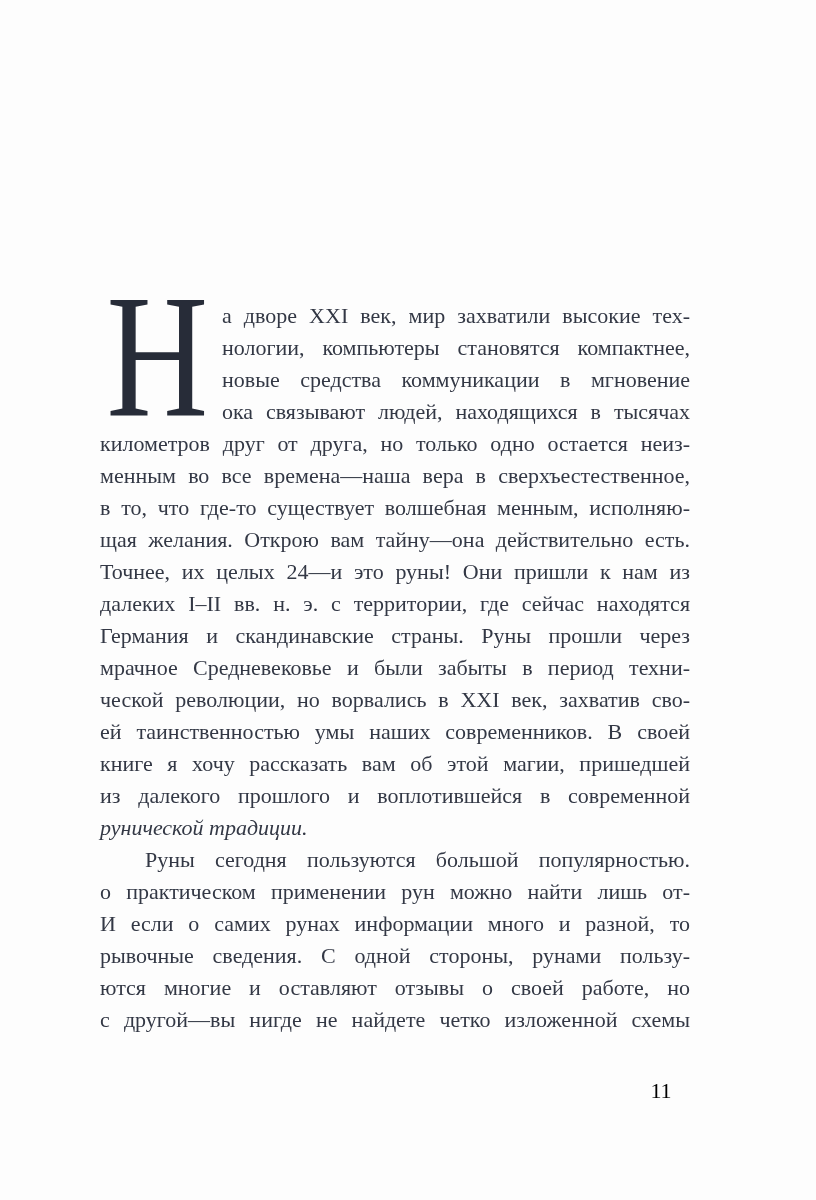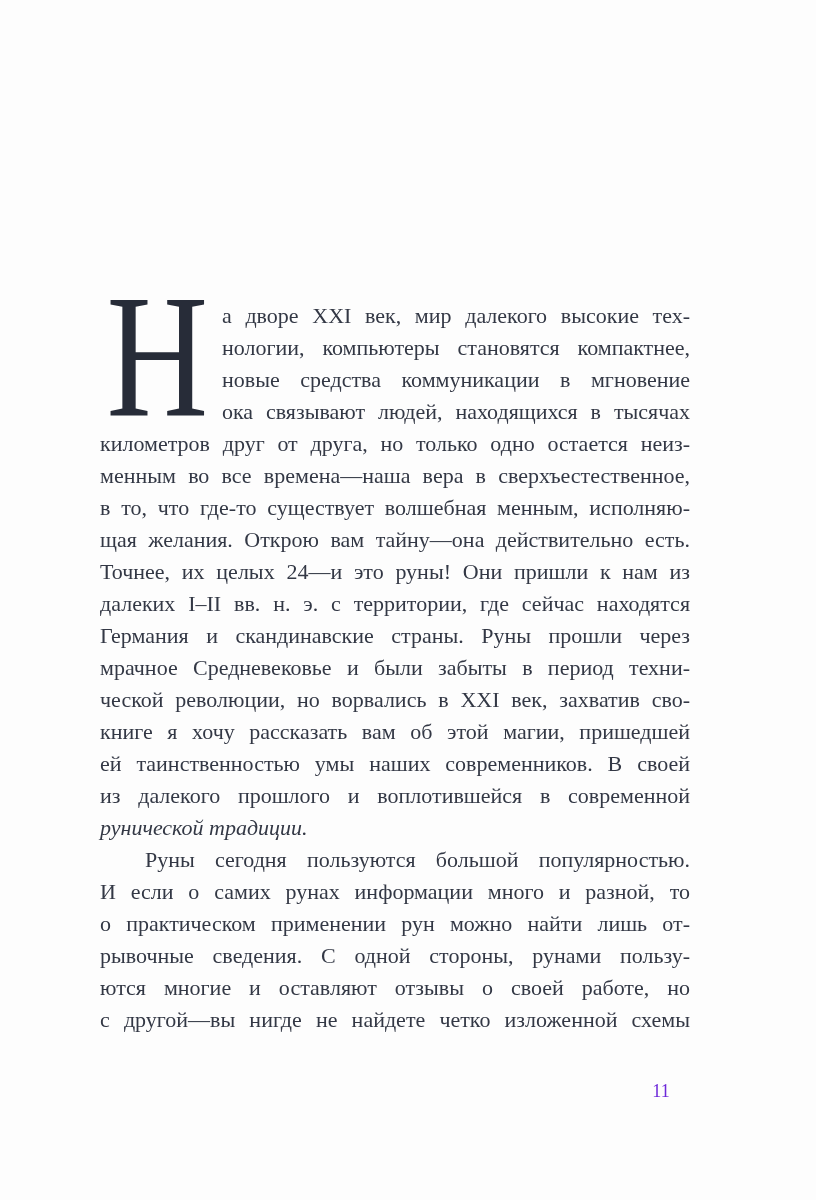--- a/index.html
+++ b/index.html
@@ -47,56 +47,56 @@
   }
   .line.indent {
     padding-left: 45px;
   }
   .pagenum {
     position: absolute;
     left: 644px;
     top: 1076px;
     width: 34px;
     text-align: center;
-    font-size: 18px;
+    font-size: 22px;
     line-height: 30px;
-    color: #6d28d9;
+    color: #000000;
   }
 </style>
 </head>
 <body>
 
 <div class="page">
   <div class="textblock">
 
     <div>
       <div class="dropcap">Н</div>
-      <div class="line">а дворе XXI век, мир далекого высокие тех-</div>
+      <div class="line">а дворе XXI век, мир захватили высокие тех-</div>
       <div class="line">нологии, компьютеры становятся компактнее,</div>
       <div class="line">новые средства коммуникации в мгновение</div>
       <div class="line">ока связывают людей, находящихся в тысячах</div>
       <div class="line">километров друг от друга, но только одно остается неиз-</div>
       <div class="line">менным во все времена—наша вера в сверхъестественное,</div>
       <div class="line">в то, что где-то существует волшебная менным, исполняю-</div>
       <div class="line">щая желания. Открою вам тайну—она действительно есть.</div>
       <div class="line">Точнее, их целых 24—и это руны! Они пришли к нам из</div>
       <div class="line">далеких I–II вв. н. э. с территории, где сейчас находятся</div>
       <div class="line">Германия и скандинавские страны. Руны прошли через</div>
       <div class="line">мрачное Средневековье и были забыты в период техни-</div>
       <div class="line">ческой революции, но ворвались в XXI век, захватив сво-</div>
+      <div class="line">ей таинственностью умы наших современников. В своей</div>
       <div class="line">книге я хочу рассказать вам об этой магии, пришедшей</div>
-      <div class="line">ей таинственностью умы наших современников. В своей</div>
       <div class="line">из далекого прошлого и воплотившейся в современной</div>
       <div class="line endpara">рунической традиции.</div>
     </div>
 
     <div>
       <div class="line indent">Руны сегодня пользуются большой популярностью.</div>
+      <div class="line">о практическом применении рун можно найти лишь от-</div>
       <div class="line">И если о самих рунах информации много и разной, то</div>
-      <div class="line">о практическом применении рун можно найти лишь от-</div>
       <div class="line">рывочные сведения. С одной стороны, рунами пользу-</div>
       <div class="line">ются многие и оставляют отзывы о своей работе, но</div>
       <div class="line">с другой—вы нигде не найдете четко изложенной схемы</div>
     </div>
 
   </div>
 
   <div class="pagenum">11</div>
 </div>
 

